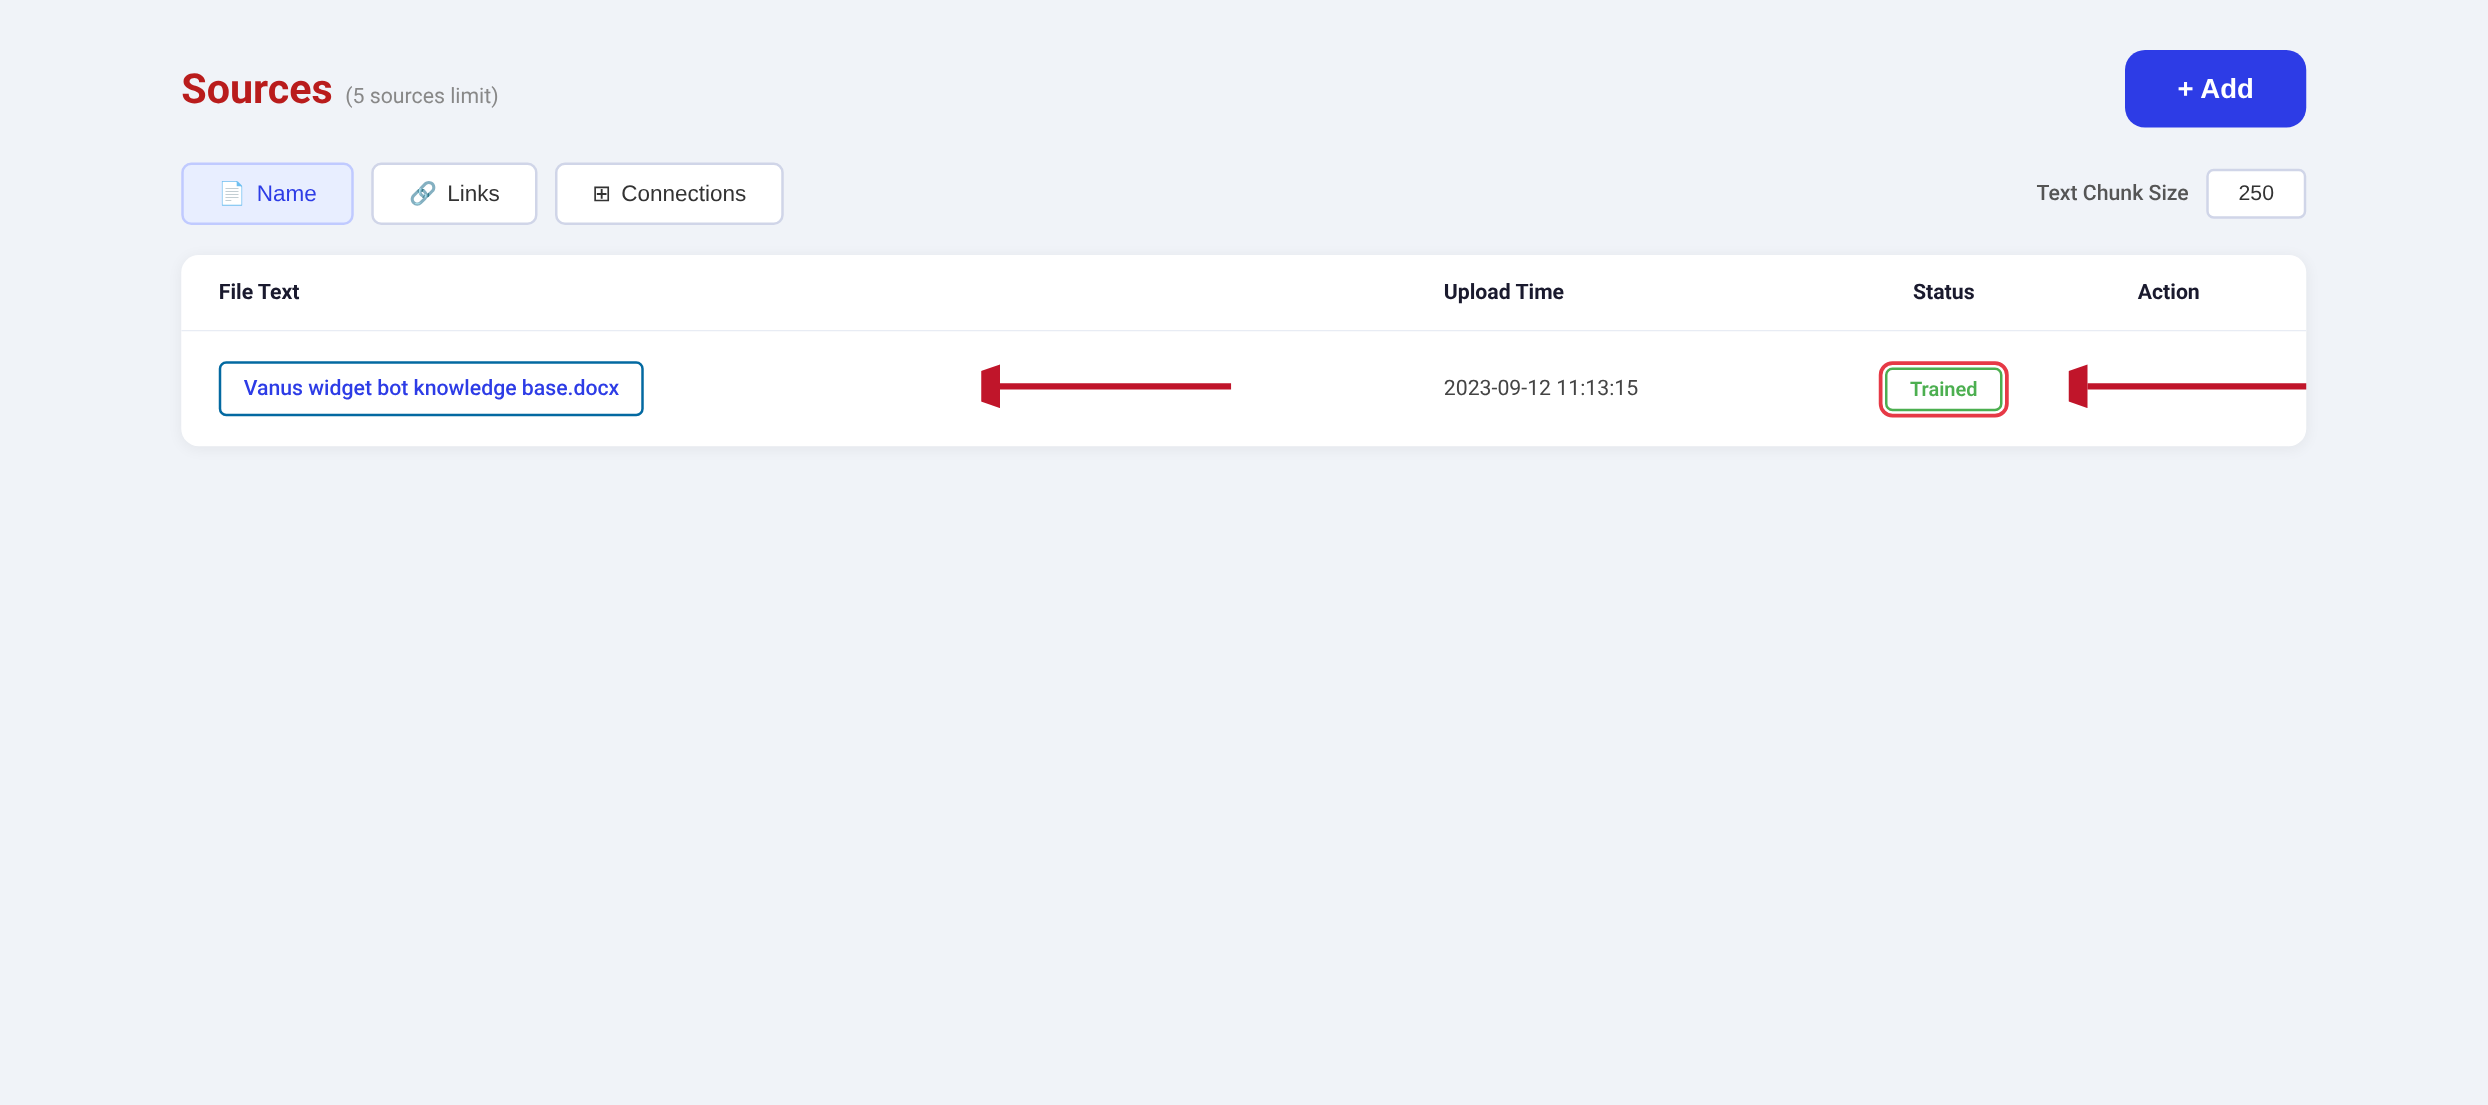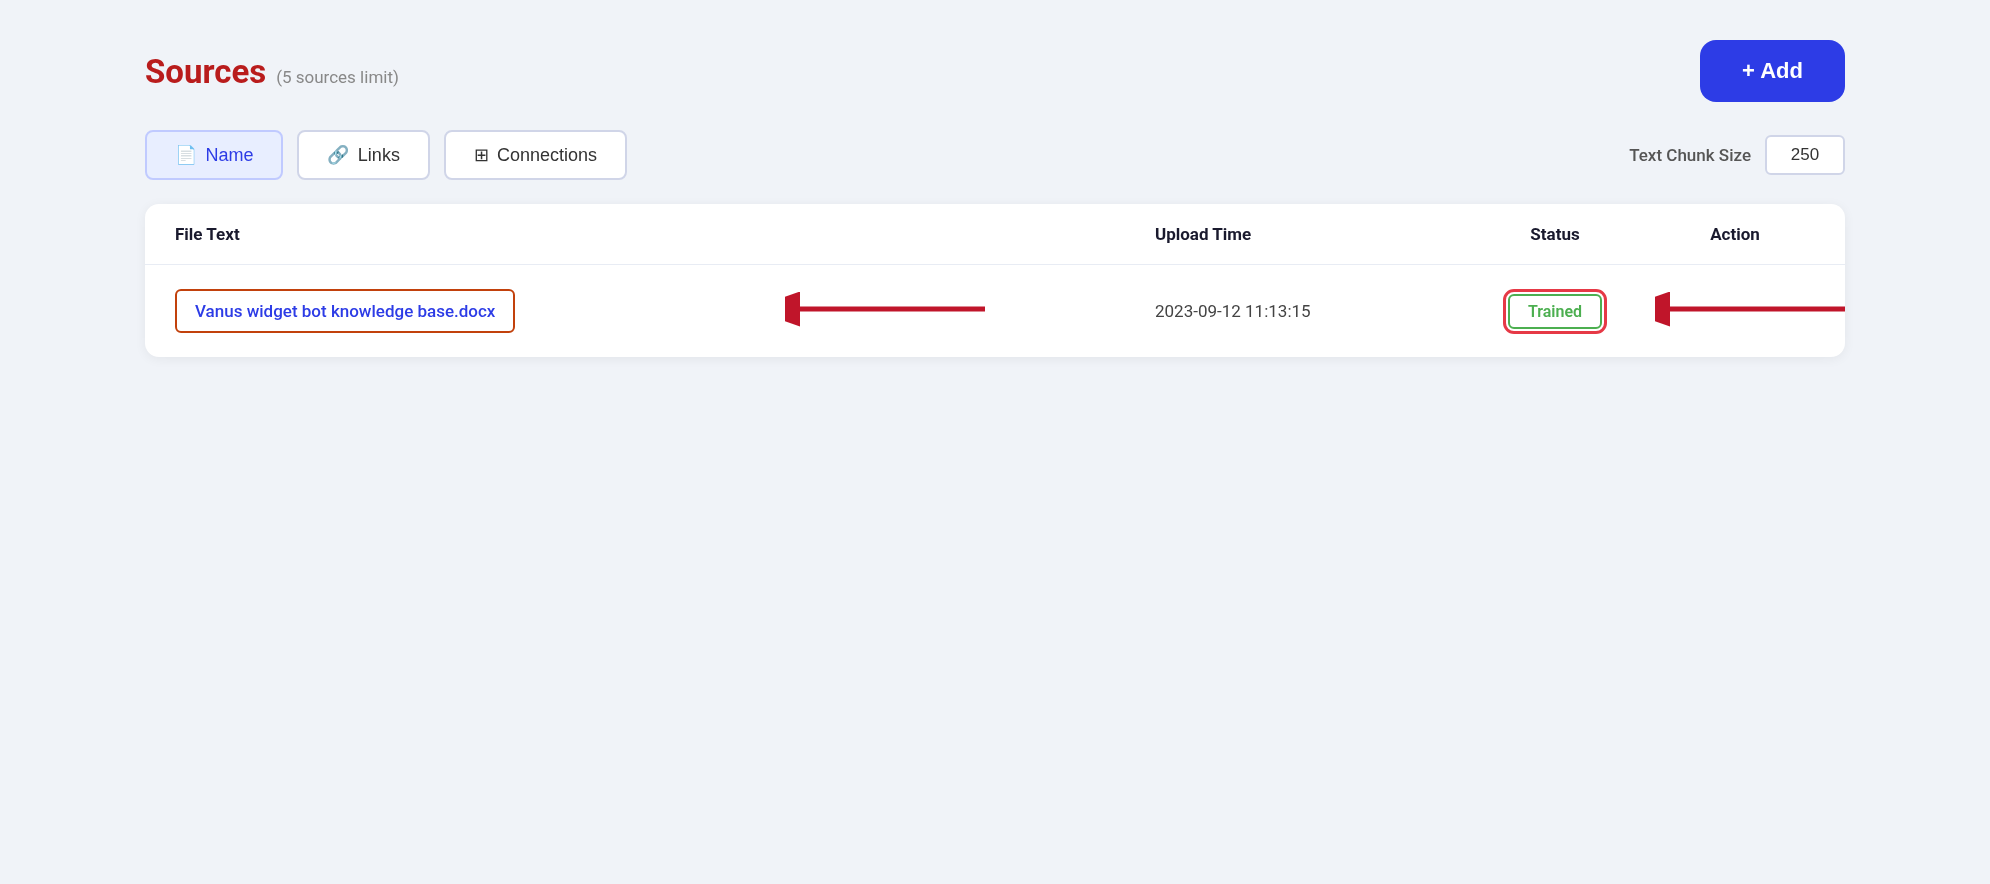--- a/index.html
+++ b/index.html
@@ -154,21 +154,21 @@
       position: relative;
       display: flex;
       align-items: center;
     }
 
     .file-name-link {
       color: #2d3ce6;
       font-size: 17px;
       font-weight: 500;
       text-decoration: none;
-      border: 2px solid #c2410c;
+      border: 2px solid #0369a1;
       padding: 10px 18px;
       border-radius: 6px;
       display: inline-block;
     }
 
     .upload-time-cell {
       font-size: 17px;
       color: #444;
     }
 

